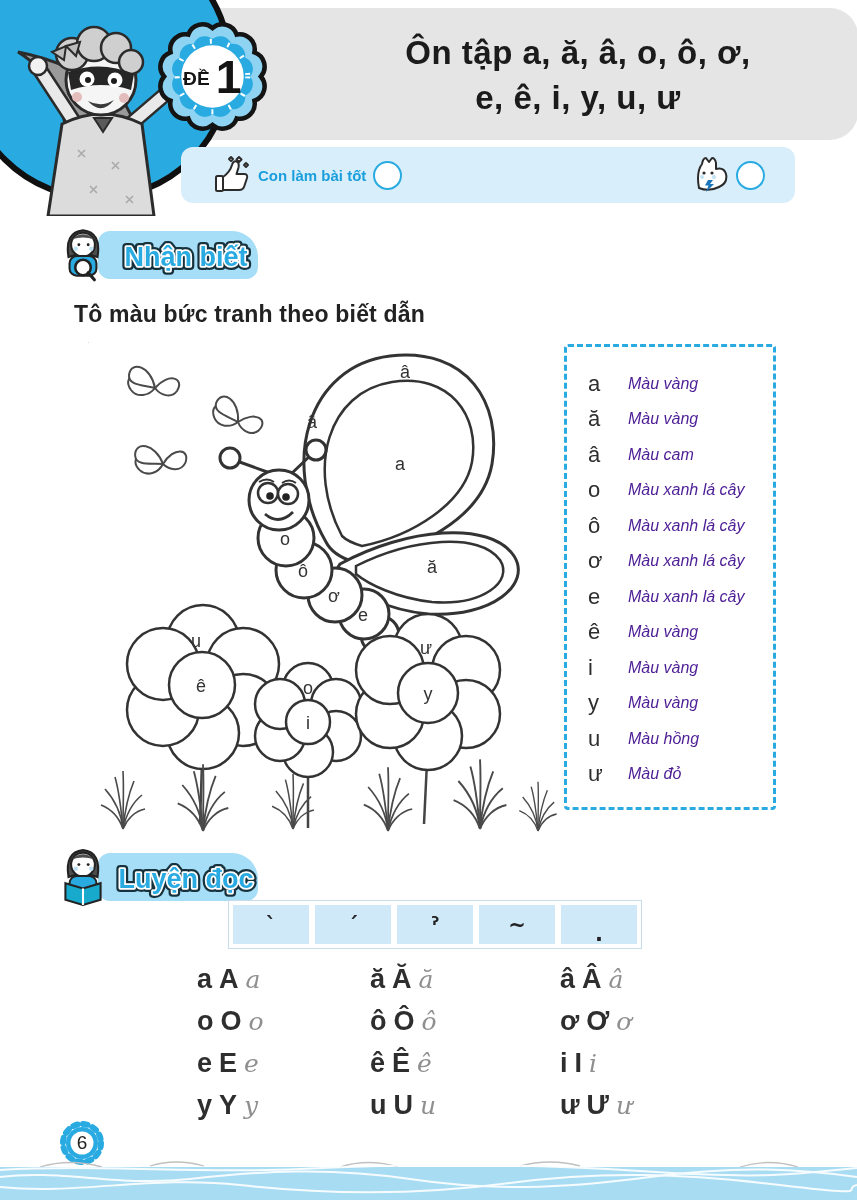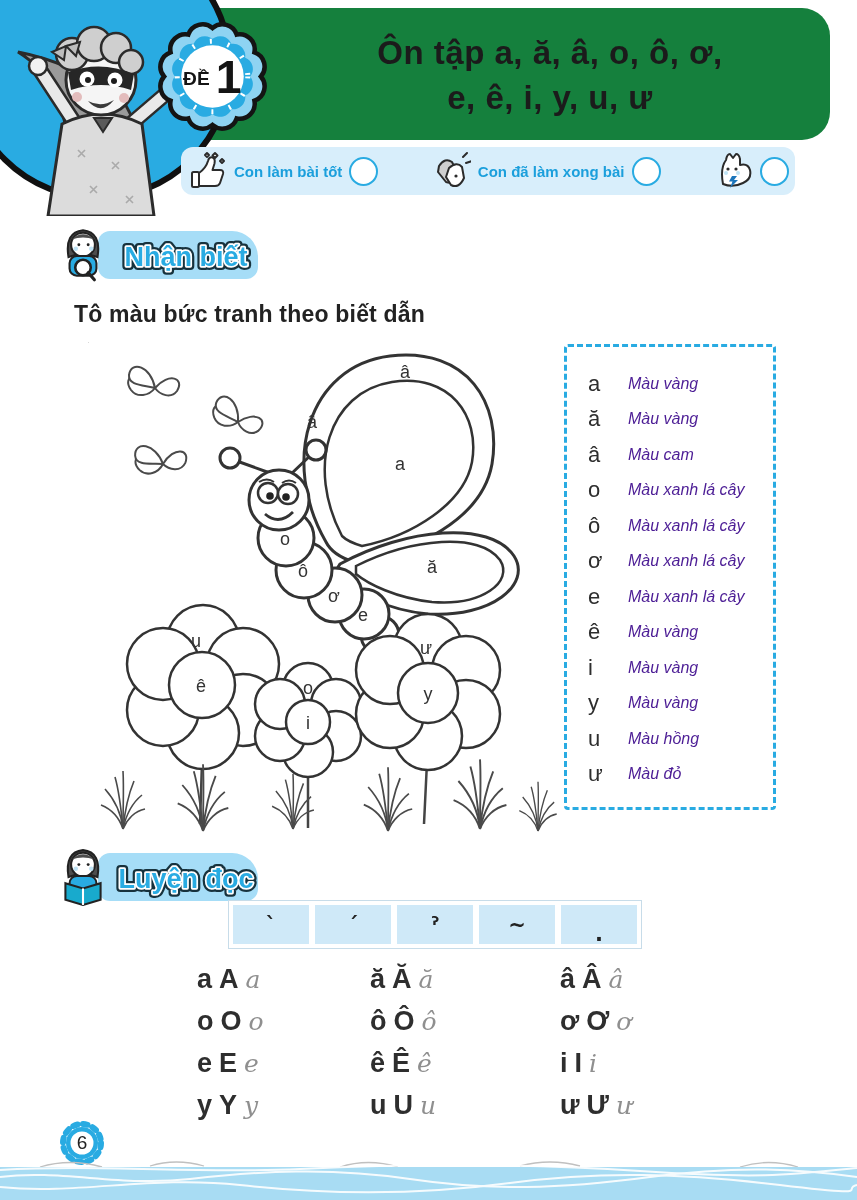--- a/index.html
+++ b/index.html
@@ -1,28 +1,28 @@
 <!DOCTYPE html>
 <html><head>
 <meta charset="utf-8">
 <style>
   * { margin:0; padding:0; box-sizing:border-box; }
   html,body { width:857px; height:1200px; }
   body { font-family:"Liberation Sans","DejaVu Sans",sans-serif; background:#ffffff; position:relative; overflow:hidden; }
   .abs { position:absolute; }
 
   
-  .banner { left:120px; top:8px; width:710px; height:132px; background:#15803d; border-radius:28px; }
+  .banner { left:148px; top:8px; width:710px; height:132px; background:#e5e5e5; border-radius:28px; }
   .banner-title { padding:22px 10px 0 160px; text-align:center; color:#1b1b1b; font-weight:bold;
                   font-size:33px; line-height:45px; letter-spacing:.5px; }
   .mascot-box { left:0; top:0; width:256px; height:216px; }
   .de-badge { left:149px; top:13px; width:127px; height:127px; }
 
-  .assess-bar { left:181px; top:147px; width:614px; height:48px; background:#d8eefb; border-radius:12px;
-                display:flex; align-items:center; justify-content:space-between; padding:0 6px; }
+  .assess-bar { left:181px; top:147px; width:614px; height:56px; background:#d8eefb; border-radius:12px;
+                display:flex; align-items:center; justify-content:space-between; padding:0 30px; }
   .assess-item { display:flex; align-items:center; gap:7px; }
   .assess-label { color:#1b9fdc; font-weight:bold; font-size:15px; }
   .assess-circle { width:29px; height:29px; border-radius:50%; background:#fff; border:2.5px solid #29abe2; }
 
   
   .sec-badge { width:200px; height:60px; }
   .sec-bg { position:absolute; left:38px; top:7px; width:160px; height:48px; background:#a6ddf7;
             border-radius:12px 26px 12px 12px; }
   .sec-icon { position:absolute; left:0; top:0; }
   .sec-text { position:absolute; left:46px; top:9px; }
@@ -138,32 +138,20 @@
         <path d="M12 36 L12 23 Q19 18 21 11 Q22 6.5 25.5 7.5 Q28.5 8.5 27.5 13.5 L25.5 20 L33 20 Q37 20 36 24 L33 33 Q32 36 28 36 Z"></path>
         <path d="M28 3 l2.5 2.5 L28 8 l-2.5 -2.5 Z M35 9 l2 2 L35 13 l-2 -2 Z M20 3 l2 2 L20 7 l-2 -2 Z"></path>
       </g>
     </svg>
     <span class="assess-label">Con làm bài tốt</span>
     <span class="assess-circle"></span>
   </div>
   <div class="assess-item">
     <svg width="40" height="42" viewBox="0 0 40 42">
       <g stroke="#2b2b2b" stroke-width="2" stroke-linejoin="round">
-        <path d="M8 16 Q14 7 21 12 L27 24 Q24 35 15 32 L7 22 Z" fill="#cfcfcf"></path>
-        <path d="M18 18 Q26 11 31 17 L33 28 Q28 39 20 35 L15 27 Z" fill="#fff"></path>
-        <circle cx="25" cy="26" r="1.6" fill="#2b2b2b" stroke="none"></circle>
-        <path d="M32 7 L36 3 M35 13 L41 11" fill="none" stroke-linecap="round"></path>
-      </g>
-    </svg>
-    <span class="assess-label">Con đã làm xong bài</span>
-    <span class="assess-circle"></span>
-  </div>
-  <div class="assess-item">
-    <svg width="40" height="42" viewBox="0 0 40 42">
-      <g stroke="#2b2b2b" stroke-width="2" stroke-linejoin="round">
         <path d="M10 34 Q7 18 13 10 Q14 4 17 4 L20 8 L23 4 Q26 4 27 9 L27 15 Q35 13 37 20 Q39 29 30 33 Q20 38 10 34 Z" fill="#fff"></path>
         <circle cx="15" cy="19" r="1.6" fill="#2b2b2b" stroke="none"></circle>
         <circle cx="23" cy="19" r="1.6" fill="#2b2b2b" stroke="none"></circle>
         <circle cx="13" cy="23" r="2" fill="#bfe3f5" stroke="none"></circle>
         <circle cx="25" cy="23" r="2" fill="#bfe3f5" stroke="none"></circle>
       </g>
       <path d="M19 26 L24 26 L21 30 L25 30 L17 38 L19.5 31.5 L16 31.5 Z" fill="#1b75bb"></path>
     </svg>
     <span class="assess-circle"></span>
   </div>

